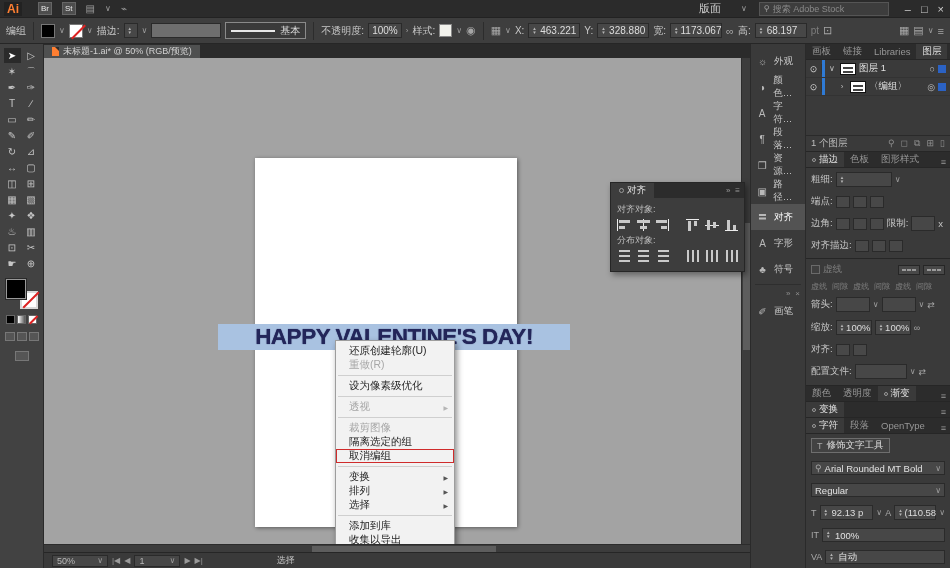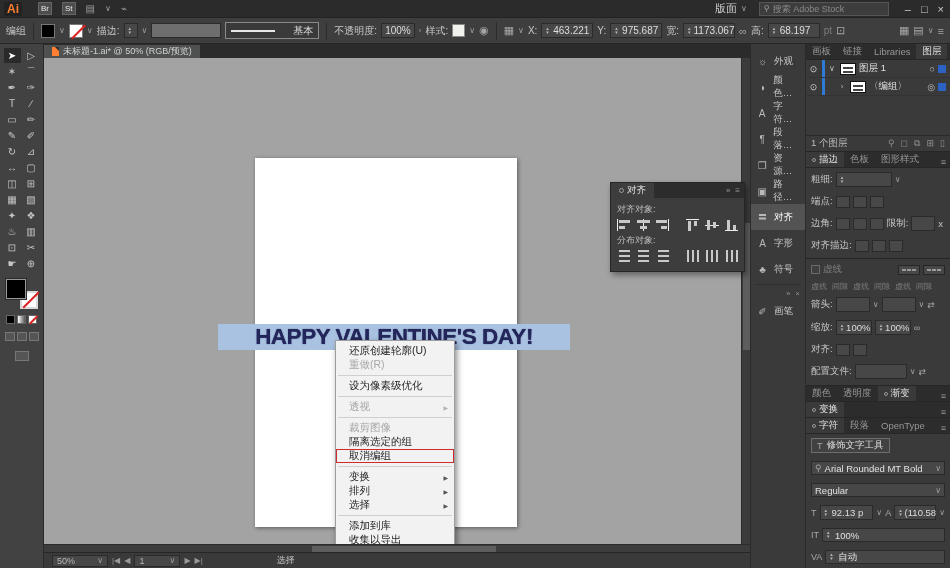--- a/index.html
+++ b/index.html
@@ -7,21 +7,21 @@
   .app{position:relative;width:950px;height:568px;display:flex;flex-direction:column;color:#cfcfcf;font-size:11px;}
 
   
   .menubar{height:18px;background:#2b2b2b;display:flex;align-items:center;gap:2px;padding:0 4px;border-bottom:1px solid #222;flex:0 0 18px;}
   .ai-logo{color:#ff7f32;font-weight:bold;font-size:12px;background:#222;padding:0 3px;margin-right:6px;}
   .menus{display:flex;gap:0;}
   .menu-item{padding:1px 8px;color:#d8d8d8;font-size:11px;white-space:nowrap;cursor:default;}
   .badge{background:#4d4d4d;color:#e8e8e8;border:1px solid #666;font-size:8px;padding:0 2px;margin-left:8px;line-height:11px;}
   .mb-ic{color:#9a9a9a;margin-left:8px;font-size:10px;}
   .spacer{flex:1;}
-  .workspace{display:flex;align-items:center;gap:4px;color:#cfcfcf;margin-right:10px;}
+  .workspace{display:flex;align-items:center;gap:20px;color:#cfcfcf;margin-right:10px;}
   .searchbox{display:flex;align-items:center;background:#3d3d3d;border:1px solid #555;height:14px;width:130px;padding:0 4px;gap:3px;margin-right:14px;}
   .searchbox input{background:transparent;border:0;outline:0;color:#bbb;font-size:9px;width:100%;}
   .searchbox input::placeholder{color:#8a8a8a;}
   .winctl{display:flex;gap:10px;color:#cfcfcf;font-size:11px;margin-right:2px;}
   .winctl span{cursor:default;}
 
   
   .controlbar{height:26px;background:#3e3e3e;border-bottom:1px solid #262626;display:flex;align-items:center;gap:4px;padding:0 6px;flex:0 0 26px;font-size:10px;color:#cfcfcf;white-space:nowrap;}
   .cb-label{color:#c8c8c8;}
   .dim{color:#7d7d7d;}
@@ -29,21 +29,21 @@
   .swatch.none{background:#fff;}
   .swatch.none::after{content:"";position:absolute;left:-1px;top:6px;width:19px;height:2px;background:#d22;transform:rotate(-45deg);}
   .chev{color:#9d9d9d;font-size:8px;}
   .fld{background:#474747;border:1px solid #2a2a2a;height:15px;display:inline-flex;align-items:center;padding:0 3px;color:#ddd;gap:2px;}
   .fld.wide{width:70px;background:#6e6e6e;}
   .fld.num{width:52px;}
   .spin{display:inline-flex;flex-direction:column;justify-content:center;line-height:4px;font-size:4.5px;color:#b5b5b5;width:6px;}
   .spin::before{content:"▲";}
   .spin::after{content:"▼";}
   .vline{width:1px;height:18px;background:#2c2c2c;margin:0 3px;}
-  .basicbox{display:inline-flex;align-items:center;gap:18px;border:1px solid #8a8a8a;background:#3a3a3a;height:17px;padding:0 5px;color:#ddd;}
+  .basicbox{display:inline-flex;align-items:center;gap:5px;border:1px solid #8a8a8a;background:#3a3a3a;height:17px;padding:0 5px;color:#ddd;}
   .basicbox .stroke-line{width:44px;height:2px;background:#e8e8e8;display:inline-block;}
   .styleswatch{width:13px;height:13px;background:#f2f2ec;border:1px solid #888;display:inline-block;}
   .cb-ic{color:#a5a5a5;font-size:11px;}
 
   
   .main{flex:1;display:flex;min-height:0;}
 
   
   .toolbar{width:44px;background:#424242;border-right:1px solid #2a2a2a;display:flex;flex-direction:column;align-items:center;padding-top:4px;flex:0 0 44px;}
   .tools{display:grid;grid-template-columns:17px 17px;gap:1px 2px;}
@@ -226,21 +226,21 @@
     <span class="cb-ic dim">▦</span>
     <span class="chev">∨</span>
     <span class="cb-label">X:</span>
     <span class="fld num">
         <span class="spin"></span>
         <span>463.221</span>
       </span>
     <span class="cb-label">Y:</span>
     <span class="fld num">
         <span class="spin"></span>
-        <span>975.687</span>
+        <span>328.880</span>
       </span>
     <span class="cb-label">宽:</span>
     <span class="fld num">
         <span class="spin"></span>
         <span>1173.067</span>
       </span>
     <span class="cb-ic dim">∞</span>
     <span class="cb-label">高:</span>
     <span class="fld num">
         <span class="spin"></span>

